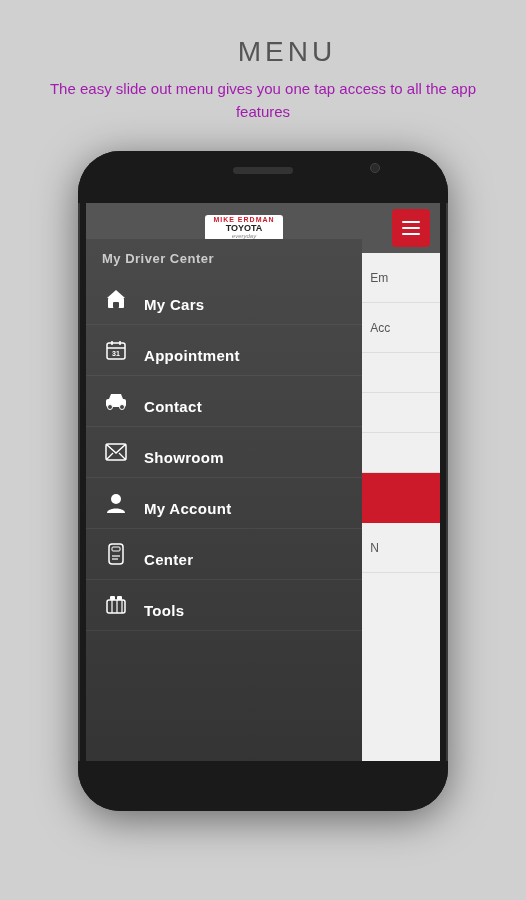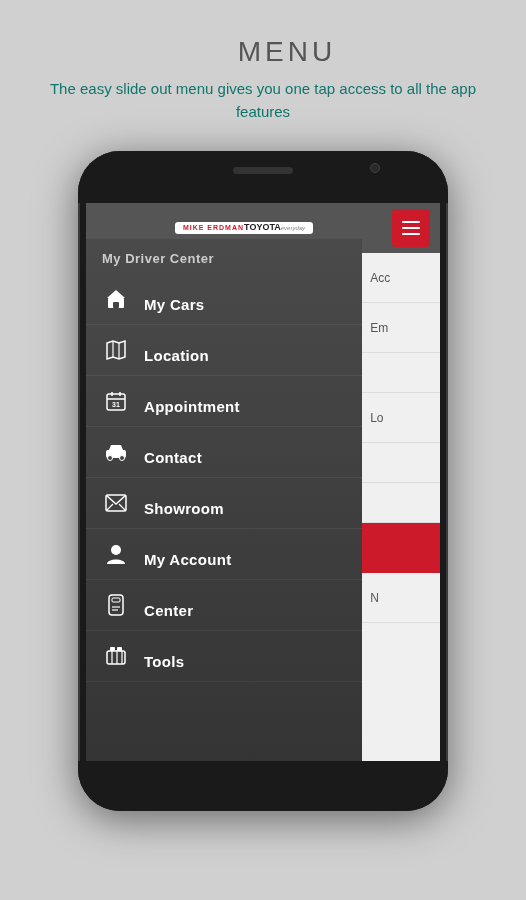--- a/index.html
+++ b/index.html
@@ -20,21 +20,21 @@
       font-size: 28px;
       letter-spacing: 4px;
       color: #555;
       font-weight: 300;
       margin-left: 48px;
     }
 
     .page-subtitle {
       margin-top: 10px;
       font-size: 15px;
-      color: #0f766e;
+      color: #a21caf;
       text-align: center;
       line-height: 1.5;
       padding: 0 40px;
     }
 
     .phone-wrapper {
       margin-top: 28px;
       width: 370px;
       height: 660px;
       background: #1a1a1a;
@@ -115,21 +115,21 @@
       align-items: center;
       justify-content: center;
       flex: 1;
     }
 
     .logo-box {
       background: white;
       padding: 1px 8px;
       border-radius: 3px;
       display: flex;
-      flex-direction: row;
+      flex-direction: column;
       align-items: center;
       line-height: 1.1;
     }
 
     .logo-text-top {
       font-size: 7px;
       font-weight: bold;
       color: #cc1a2a;
       letter-spacing: 1px;
     }
@@ -280,29 +280,26 @@
         <div class="hamburger-icon-lines">
           <div class="h-line"></div>
           <div class="h-line"></div>
           <div class="h-line"></div>
         </div>
       </div>
     </div>
 
     <div class="right-panel">
       <div class="right-item">
+        <span class="right-item-text">Em</span>
+      </div>
+      <div class="right-item">
         <span class="right-item-text">Acc</span>
       </div>
-      <div class="right-item">
-        <span class="right-item-text">Em</span>
-      </div>
       <div class="right-item" style="height:40px;"></div>
-      <div class="right-item">
-        <span class="right-item-text">Lo</span>
-      </div>
       <div class="right-item" style="height:40px;"></div>
       <div class="right-item" style="height:40px;"></div>
       <div class="right-item-red"></div>
       <div class="right-item">
         <span class="right-item-text">N</span>
       </div>
     </div>
 
     <div class="menu-panel">
       <div class="section-label">My Driver Center</div>
@@ -312,30 +309,20 @@
           <svg width="22" height="22" viewBox="0 0 22 22" fill="none">
             <rect x="3" y="10" width="16" height="10" rx="1" fill="white"></rect>
             <polygon points="11,2 2,10 20,10" fill="white"></polygon>
             <rect x="8" y="14" width="6" height="6" rx="1" fill="#444"></rect>
           </svg>
         </div>
         <span class="menu-label">My Cars</span>
       </div>
 
 
-      <div class="menu-item">
-        <div class="menu-icon">
-          <svg width="22" height="22" viewBox="0 0 22 22" fill="none">
-            <polygon points="2,4 8,2 14,4 20,2 20,18 14,20 8,18 2,20" fill="none" stroke="white" stroke-width="1.5"></polygon>
-            <line x1="8" y1="2" x2="8" y2="18" stroke="white" stroke-width="1.2"></line>
-            <line x1="14" y1="4" x2="14" y2="20" stroke="white" stroke-width="1.2"></line>
-          </svg>
-        </div>
-        <span class="menu-label">Location</span>
-      </div>
 
       <div class="menu-item">
         <div class="menu-icon">
           <svg width="22" height="22" viewBox="0 0 22 22" fill="none">
             <rect x="2" y="4" width="18" height="16" rx="2" fill="none" stroke="white" stroke-width="1.5"></rect>
             <line x1="2" y1="9" x2="20" y2="9" stroke="white" stroke-width="1.5"></line>
             <line x1="7" y1="2" x2="7" y2="6" stroke="white" stroke-width="1.5"></line>
             <line x1="15" y1="2" x2="15" y2="6" stroke="white" stroke-width="1.5"></line>
             <text x="11" y="17" text-anchor="middle" fill="white" font-size="7" font-weight="bold">31</text>
           </svg>

